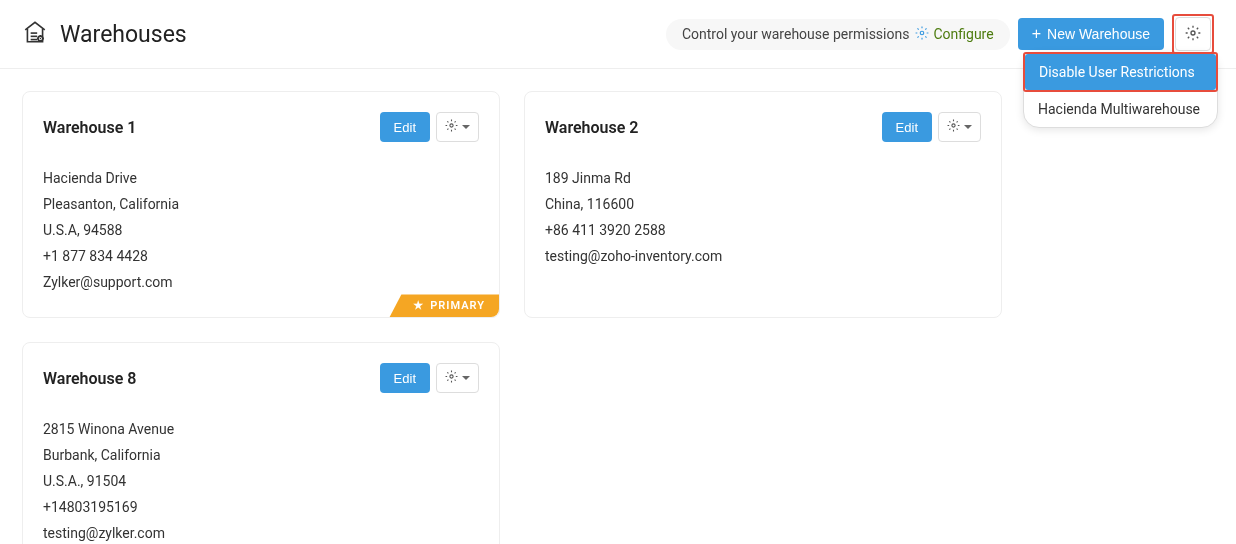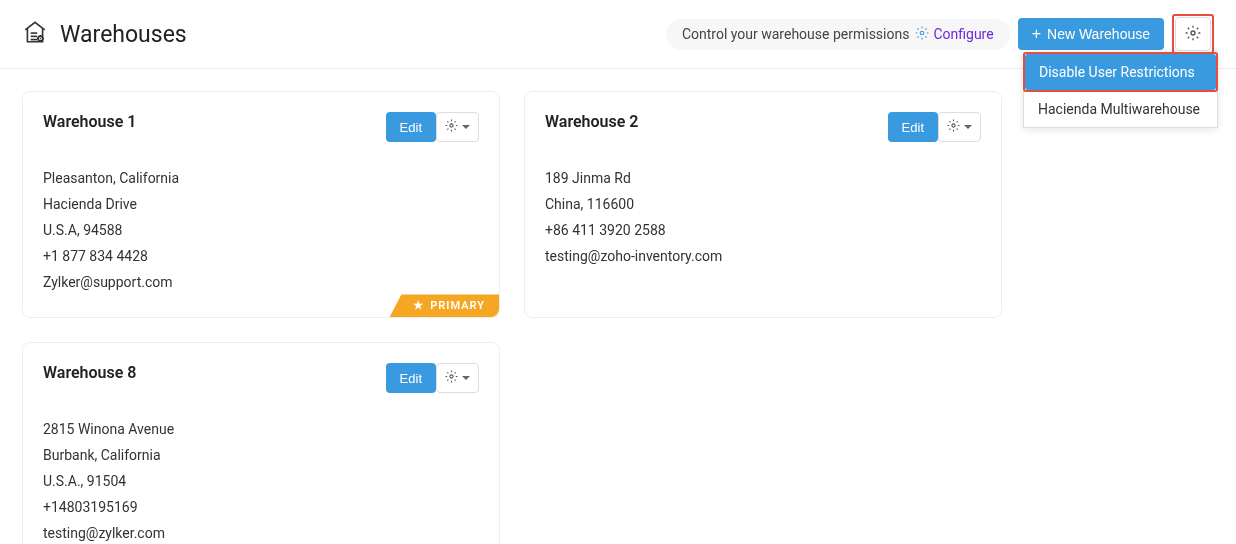--- a/index.html
+++ b/index.html
@@ -46,21 +46,21 @@
     .perm-bar {
       background: #f7f7f7;
       border-radius: 20px;
       padding: 7px 16px;
       display: flex;
       gap: 6px;
       font-size: 14px;
       color: #444;
     }
     .configure-link {
-      color: #6d28d9;
+      color: #4d7c0f;
       display: flex;
       align-items: center;
       gap: 4px;
       cursor: pointer;
     }
     .gear-small {
       width: 14px;
       height: 14px;
     }
     .btn-primary {
@@ -95,21 +95,21 @@
       border: 2px solid #e74c3c;
       border-radius: 3px;
       padding: 1px;
     }
     .dropdown-menu {
       position: absolute;
       top: 52px;
       right: 18px;
       background: #fff;
       border: 1px solid #ddd;
-      border-radius: 0;
+      border-radius: 16px;
       width: 195px;
       box-shadow: 0 2px 8px rgba(0,0,0,0.1);
       z-index: 10;
     }
     .dropdown-menu .highlight-wrap {
       border: 2px solid #e74c3c;
       border-radius: 3px;
       margin: -1px;
     }
     .dropdown-item {
@@ -132,30 +132,31 @@
       width: 478px;
       border: 1px solid #eee;
       border-radius: 8px;
       padding: 20px 20px 22px 20px;
       position: relative;
       background: #fff;
     }
     .card-header {
       display: flex;
       justify-content: space-between;
-      align-items: flex-start;
+      align-items: center;
       margin-bottom: 24px;
     }
     .card-title {
       font-size: 16px;
       font-weight: 600;
       color: #222;
     }
     .card-actions {
       display: flex;
+      gap: 6px;
     }
     .edit-btn {
       background: #3a9ae0;
       color: #fff;
       border: none;
       border-radius: 4px;
       padding: 6px 14px;
       font-size: 13px;
       cursor: pointer;
     }
@@ -273,22 +274,22 @@
             <svg class="gear-tiny" viewBox="0 0 24 24" fill="none" stroke="#555" stroke-width="2">
               <circle cx="12" cy="12" r="3"></circle>
               <path d="M12 1v3M12 20v3M4.22 4.22l2.12 2.12M17.66 17.66l2.12 2.12M1 12h3M20 12h3M4.22 19.78l2.12-2.12M17.66 6.34l2.12-2.12"></path>
             </svg>
           </span>
           <span class="caret-down"></span>
         </button>
       </div>
     </div>
     <div class="card-body">
+      <div>Hacienda Drive</div>
       <div>Pleasanton, California</div>
-      <div>Hacienda Drive</div>
       <div>U.S.A, 94588</div>
       <div>+1 877 834 4428</div>
       <div>Zylker@support.com</div>
     </div>
     <div class="primary-badge">
       <span class="star-icon">★</span>
       <span>PRIMARY</span>
     </div>
   </div>
 

